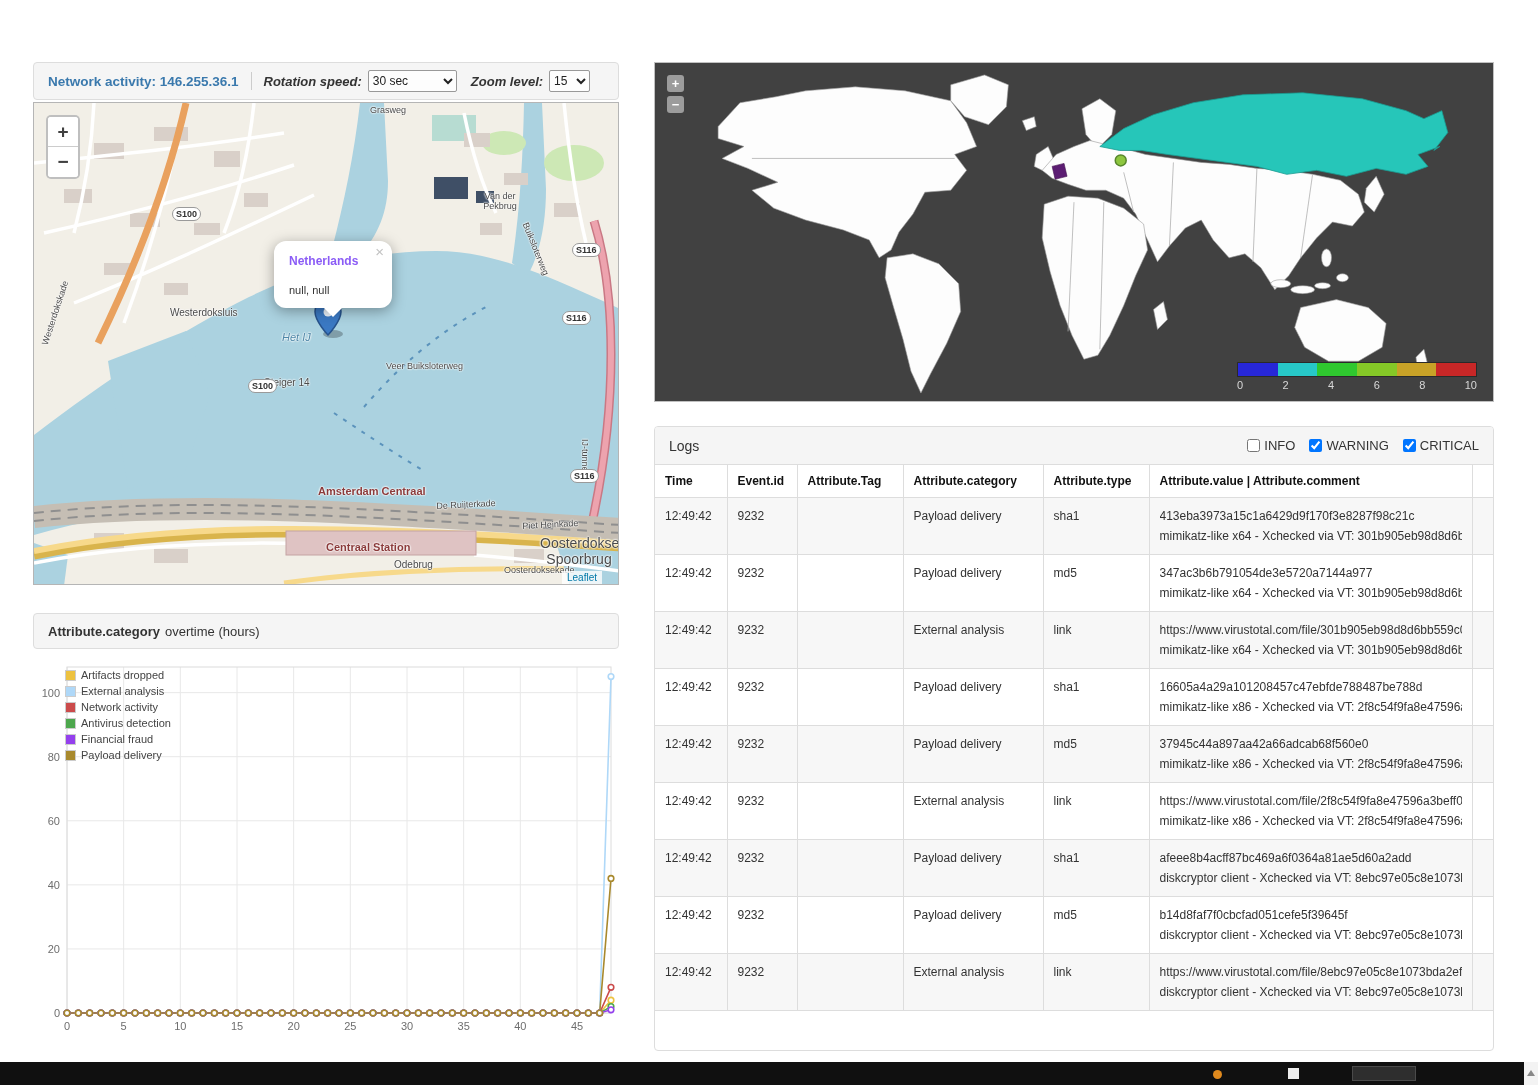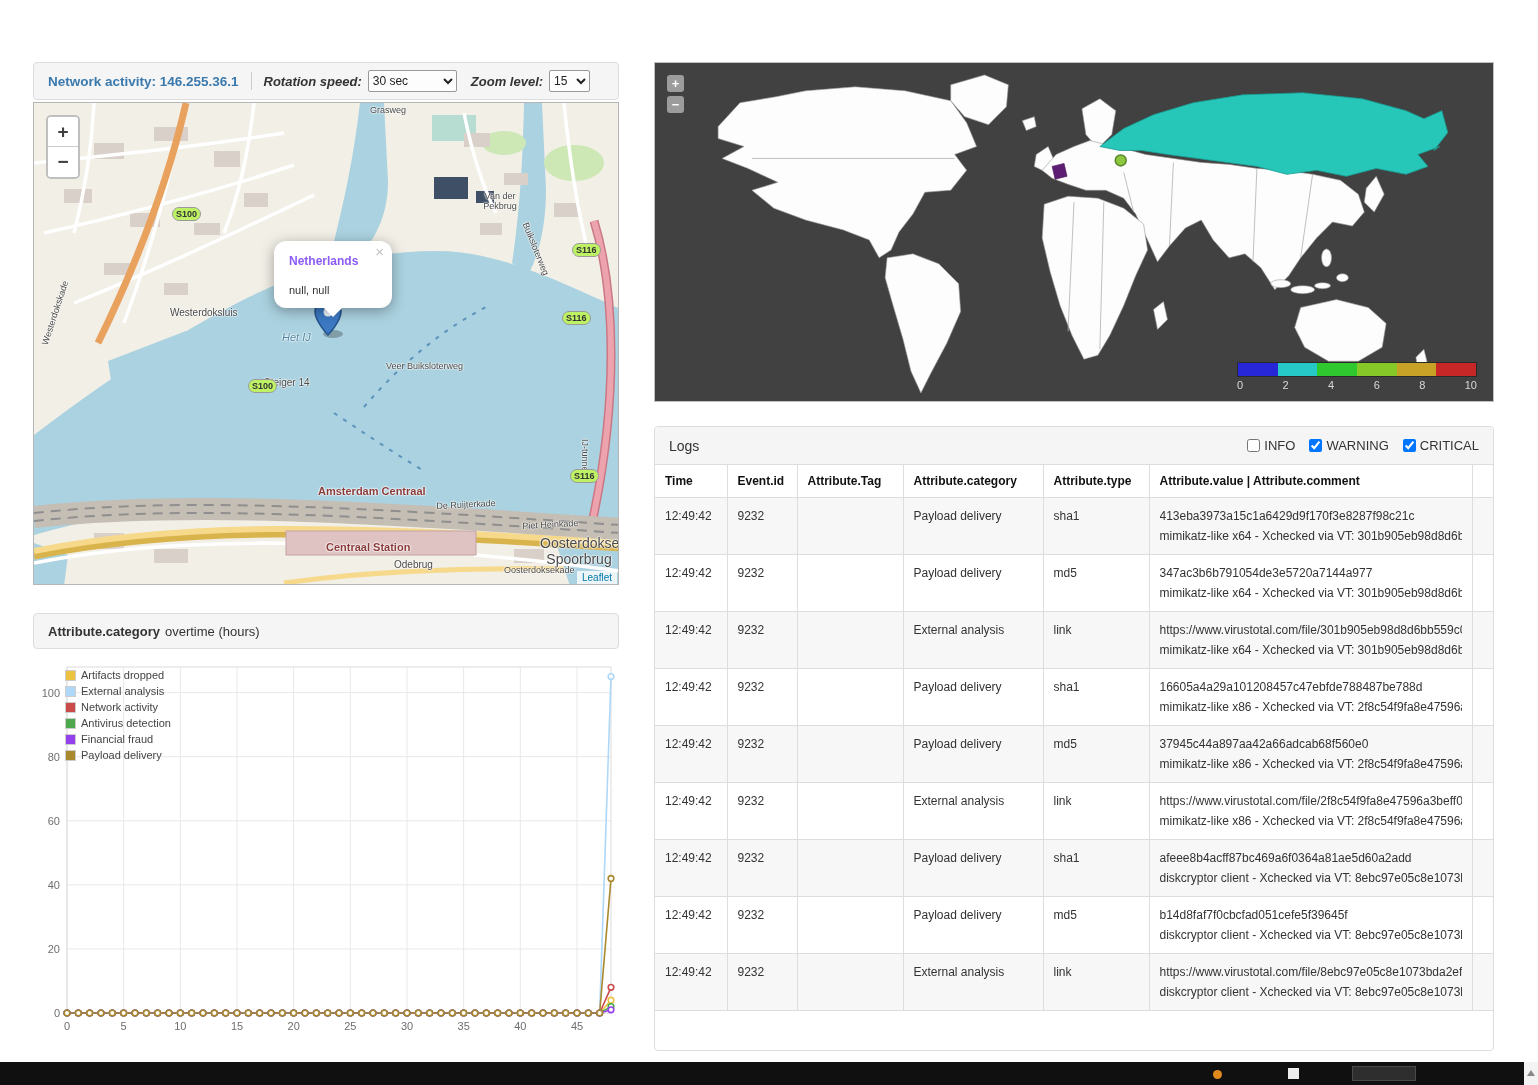--- a/index.html
+++ b/index.html
@@ -44,34 +44,34 @@
 
   .leaflet-map{position:absolute;left:33px;top:102px;width:586px;height:483px;
     border:1px solid #b5b5b5;overflow:hidden;background:#f2efe7;cursor:grab}
   .leaflet-map svg{position:absolute;left:0;top:0}
   .mlabel{position:absolute;font-size:10px;color:#4a4a4a;white-space:nowrap;
     text-shadow:0 0 2px #fff,0 0 2px #fff,0 0 2px #fff;pointer-events:none;transform-origin:left top}
   .mlabel.small{font-size:9px}
   .mlabel.water-name{font-style:italic;color:#4f87a8;font-size:11px}
   .mlabel.station-name{font-weight:bold;color:#8b3a3a;font-size:11px}
   .mlabel.wrap{white-space:normal;text-align:center}
-  .badge-road{position:absolute;background:#bef264;border:1px solid #9a9a9a;border-radius:7px;
+  .badge-road{position:absolute;background:#ffffff;border:1px solid #9a9a9a;border-radius:7px;
     font-size:9px;font-weight:bold;color:#333;padding:0 3px;line-height:12px;pointer-events:none}
   .lf-zoom{position:absolute;top:12px;left:12px;width:34px;border:2px solid rgba(0,0,0,.25);
     border-radius:5px;overflow:hidden;background:#fff}
   .lf-zoom button{display:block;width:30px;height:30px;background:#fff;border:0;
     font-size:19px;font-weight:bold;color:#404040;cursor:pointer;line-height:28px}
   .lf-zoom button:first-child{border-bottom:1px solid #ccc}
   .lf-popup{position:absolute;left:240px;top:138px;width:118px;background:#fff;border-radius:12px;
     box-shadow:0 3px 14px rgba(0,0,0,.35);padding:13px 19px 12px 15px;font-size:11px;color:#333}
   .lf-popup:after{content:"";position:absolute;bottom:-9px;left:50%;margin-left:-9px;
     border:9px solid transparent;border-top-color:#fff;border-bottom:0}
   .lf-popup .t{font-weight:bold;font-size:12px;margin-bottom:16px;color:#8b5cf6}
   .lf-close{position:absolute;top:4px;right:8px;font-size:15px;color:#c3c3c3;cursor:pointer;line-height:14px}
-  .lf-attr{position:absolute;right:1px;bottom:0;background:rgba(255,255,255,.78);
+  .lf-attr{position:absolute;right:16px;bottom:0;background:rgba(255,255,255,.78);
     font-size:10px;padding:1px 5px;color:#333}
   .lf-attr span{color:#0078a8;cursor:pointer}
 
   
   .chart-head{left:33px;top:613px;width:586px;height:36px}
   .chart-head .b{font-weight:bold}
   .chart-head .r{margin-left:5px}
   .chart-wrap{position:absolute;left:33px;top:653px;width:586px;height:400px}
   .chart-wrap svg{position:absolute;left:0;top:0}
   .chart-wrap text.tick{font-family:"Liberation Sans",sans-serif;font-size:11px;fill:#6e6e6e}

